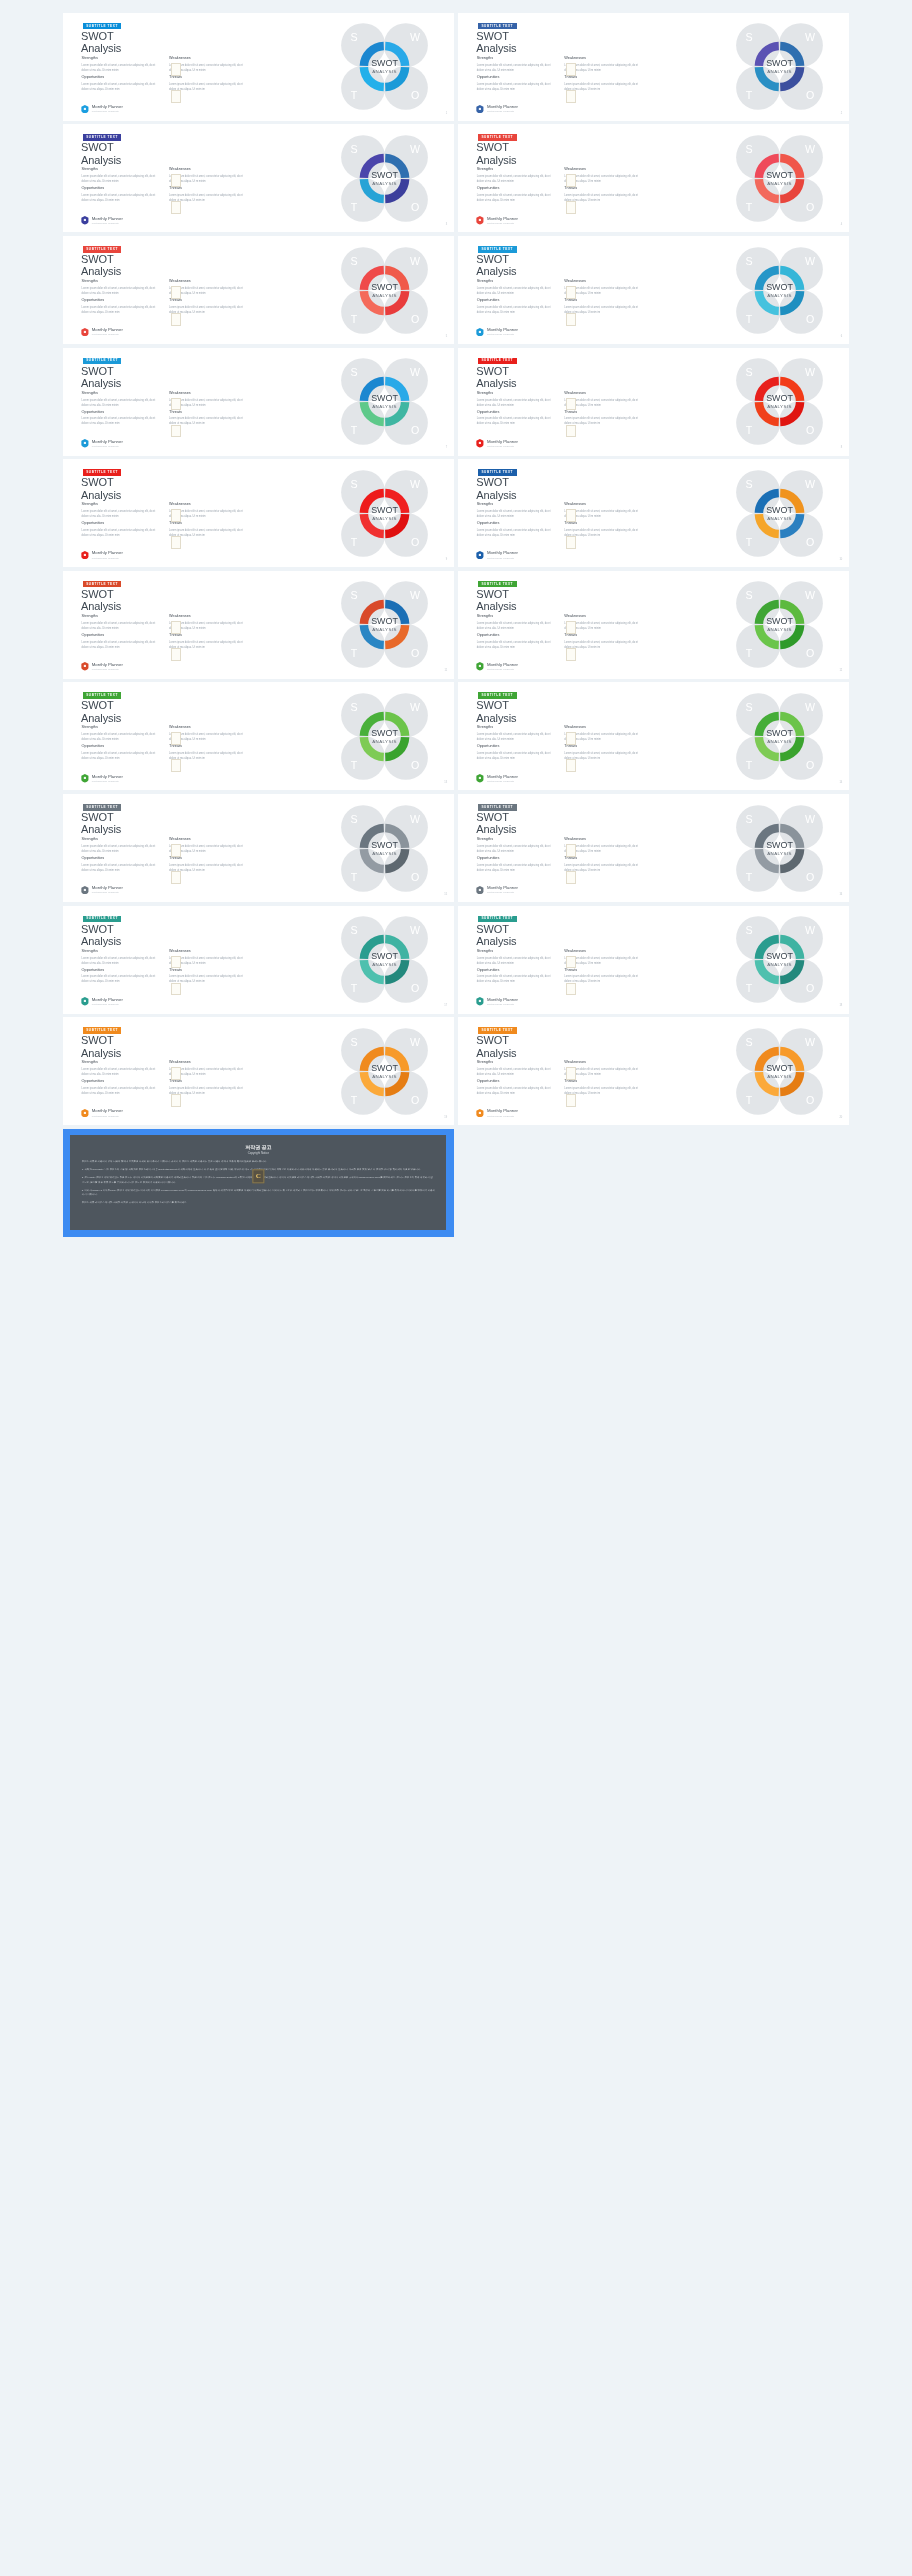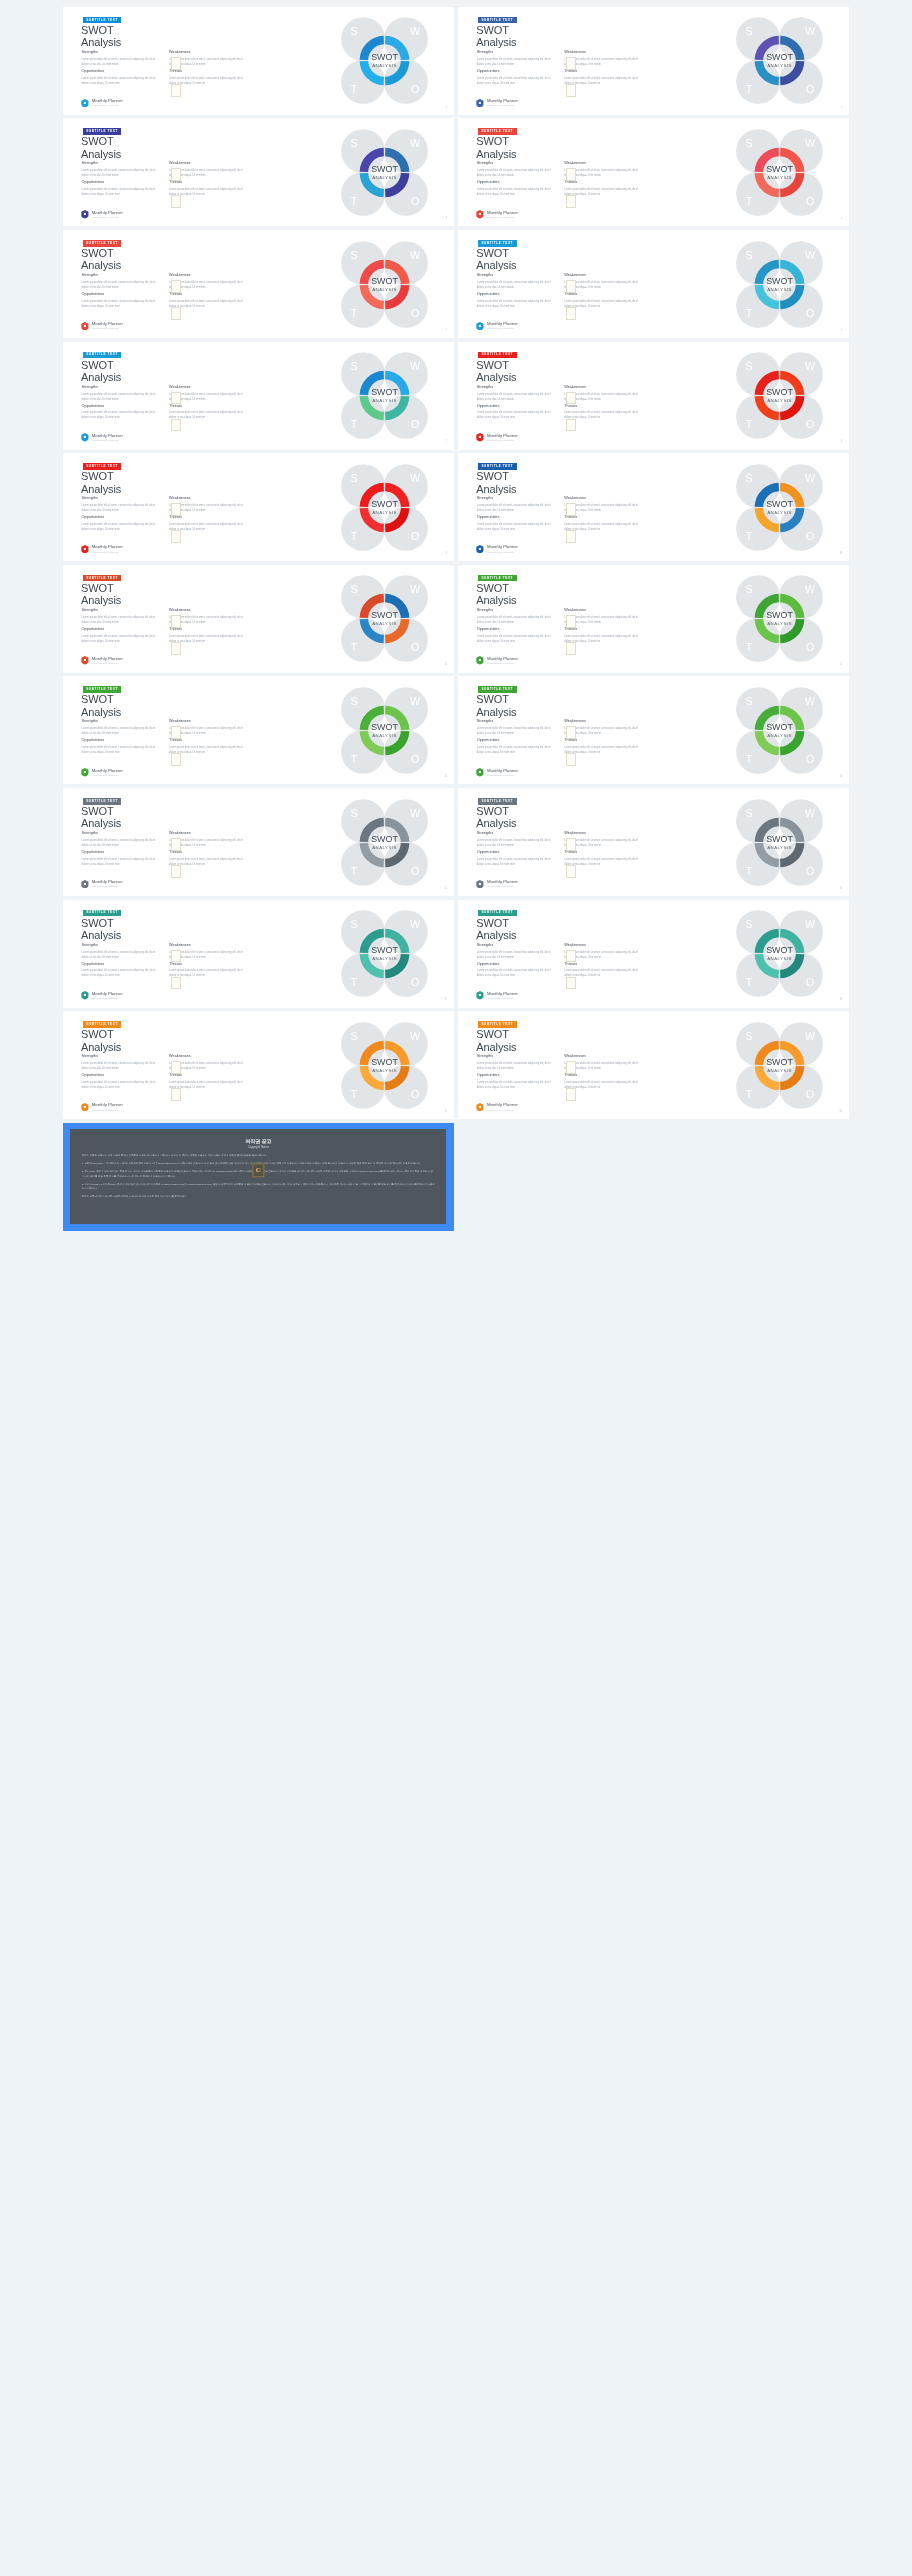--- a/index.html
+++ b/index.html
@@ -1,17 +1,17 @@
 <!DOCTYPE html>
 <html style="font-size:11.4px"><head>
 <meta charset="utf-8">
 <style>
   html,body{margin:0;padding:0;background:#eef3f7;}
   body{font-family:"Liberation Sans","DejaVu Sans",sans-serif;-webkit-font-smoothing:antialiased;}
-  #page{width:791px;margin:4px auto;background:#eef3f7;}
+  #page{width:791px;margin:10px auto;background:#eef3f7;}
   .grid{display:grid;grid-template-columns:1fr 1fr;gap:3.6px;padding:2.9px 2.1px;}
   .slide{position:relative;background:#ffffff;height:108px;overflow:hidden;}
   .s-inner{position:absolute;inset:0;}
   
   .badge{position:absolute;left:20px;top:10px;font-size:3.1px;letter-spacing:0.6px;
          color:#fff;padding:1.7px 3.6px;font-weight:700;line-height:1;}
   .title{position:absolute;left:18.5px;top:17px;font-size:11px;line-height:1.12;
          color:#3c4650;font-weight:400;letter-spacing:-0.1px;}
   .quads{position:absolute;left:19px;top:44px;width:165px;
          display:grid;grid-template-columns:1fr 1fr;gap:2.9px 10px;}

